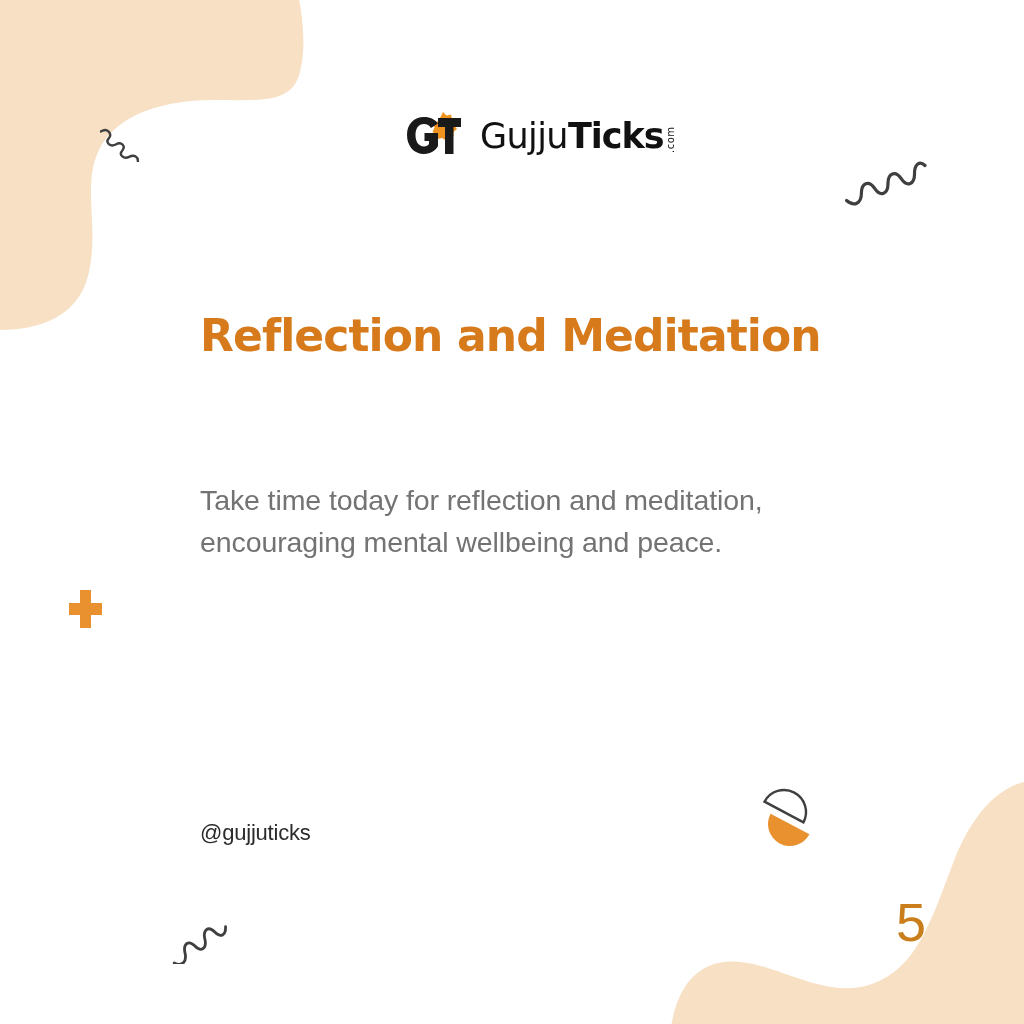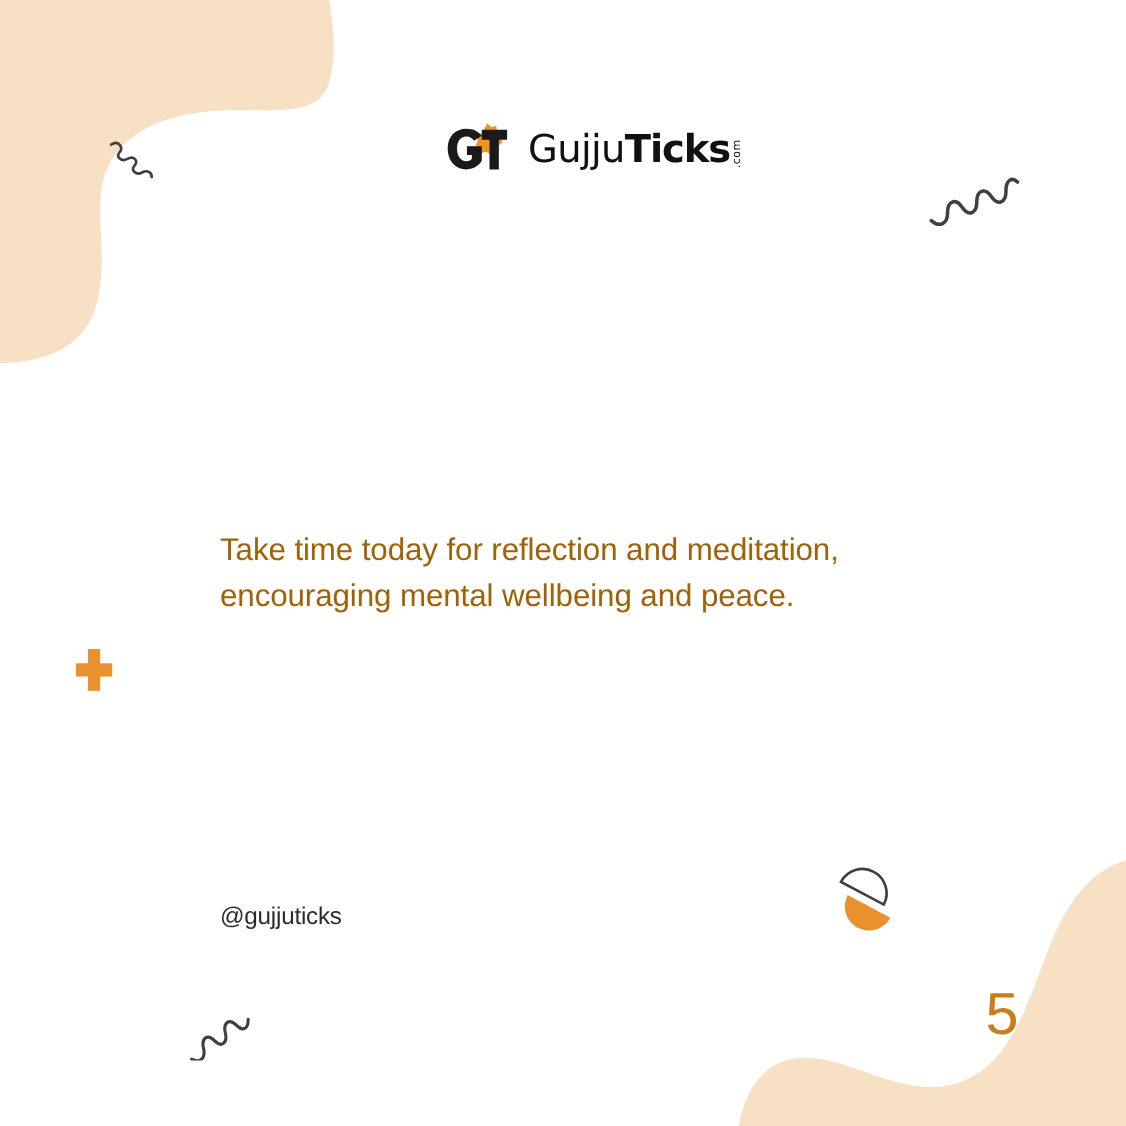--- a/index.html
+++ b/index.html
@@ -86,21 +86,21 @@
 
   
   .body-copy {
     position: absolute;
     left: 200px;
     top: 479px;
     width: 600px;
     font-family: "Liberation Sans", sans-serif;
     font-size: 28.5px;
     font-weight: 400;
-    color: #a16207;
+    color: #737373;
     line-height: 1.48;
     letter-spacing: -0.1px;
     margin: 0;
   }
 
   
   .handle {
     position: absolute;
     left: 200px;
     top: 820px;
@@ -186,20 +186,21 @@
       <path d="M33,8 L56,8 L56,17 L48.5,17 L48.5,44 L40,44 L40,17 L33,17 Z" fill="#1A1A1A"></path>
     </svg>
     <div class="logo-text">
       <span class="logo-word">
         <span class="thin">Gujju</span><span class="thick">Ticks</span>
       </span>
       <span class="logo-tld">.com</span>
     </div>
   </div>
 
+  <h1 class="headline">Reflection and Meditation</h1>
 
   <p class="body-copy">Take time today for reflection and meditation, encouraging mental wellbeing and peace.</p>
 
   <div class="handle">@gujjuticks</div>
 
   <div class="page-number">5</div>
 
 </div>
 
 </body></html>

